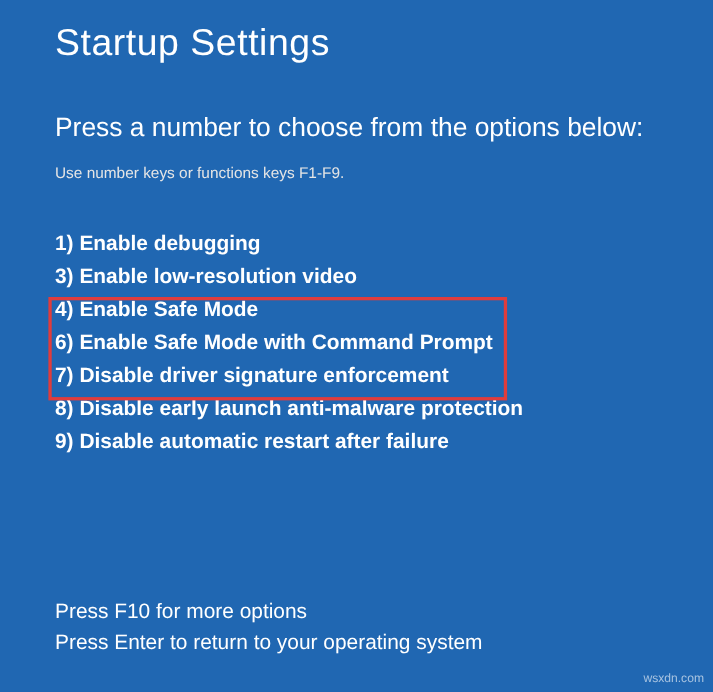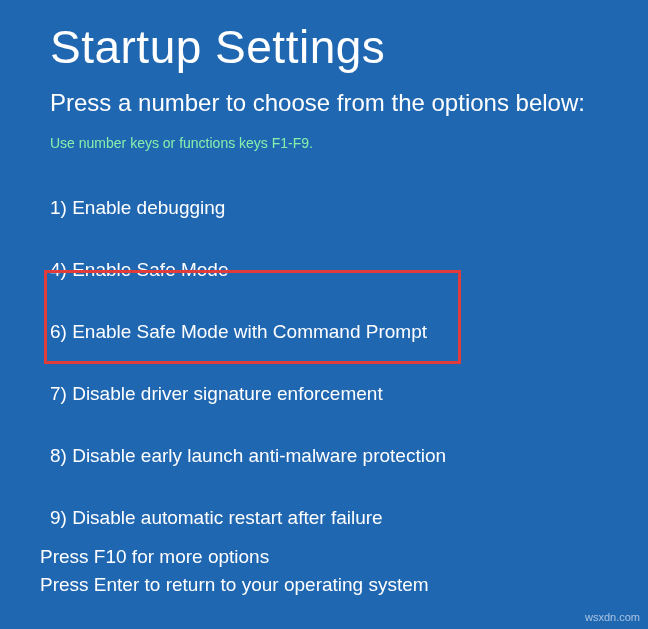--- a/index.html
+++ b/index.html
@@ -11,59 +11,58 @@
       width: 648px;
       height: 629px;
       background-color: #2067b2;
       font-family: "Segoe UI Light", "Segoe UI", Arial, sans-serif;
       color: #ffffff;
       padding: 20px 50px 30px 50px;
       position: relative;
       overflow: hidden;
     }
     .title {
-      font-size: 46px;
+      font-size: 34px;
       font-weight: 300;
-      margin-bottom: 15px;
+      margin-bottom: 44px;
       letter-spacing: 0.5px;
     }
     .subtitle {
       font-size: 24px;
       font-weight: 300;
       margin-bottom: 18px;
     }
     .hint {
       font-size: 14px;
       font-weight: 300;
-      color: #86efac;
+      color: #e5e5e5;
       margin-bottom: 42px;
     }
     .options {
       margin-bottom: 80px;
     }
     .option {
       font-size: 19px;
-      font-weight: 400;
+      font-weight: 700;
       line-height: 30px;
       padding: 0;
-      margin-top: 32px;
     }
     .highlight-box {
       position: absolute;
       border: 3px solid #e03c3c;
       left: 44px;
       top: 270px;
       width: 417px;
       height: 94px;
       pointer-events: none;
     }
     .footer {
       position: absolute;
       bottom: 30px;
-      left: 40px;
+      left: 50px;
       margin-top: 48px;
     }
     .footer-line {
       font-size: 19px;
       font-weight: 300;
       line-height: 28px;
     }
     .watermark {
       position: absolute;
       bottom: 6px;
@@ -78,20 +77,21 @@
 <body>
 
 <h1 class="title">Startup Settings</h1>
 
 <div class="subtitle">Press a number to choose from the options below:</div>
 
 <div class="hint">Use number keys or functions keys F1-F9.</div>
 
 <div class="options">
   <div class="option">1) Enable debugging</div>
+  <div class="option">3) Enable low-resolution video</div>
   <div class="option">4) Enable Safe Mode</div>
   <div class="option">6) Enable Safe Mode with Command Prompt</div>
   <div class="option">7) Disable driver signature enforcement</div>
   <div class="option">8) Disable early launch anti-malware protection</div>
   <div class="option">9) Disable automatic restart after failure</div>
 </div>
 
 <div class="highlight-box"></div>
 
 <div class="footer">

